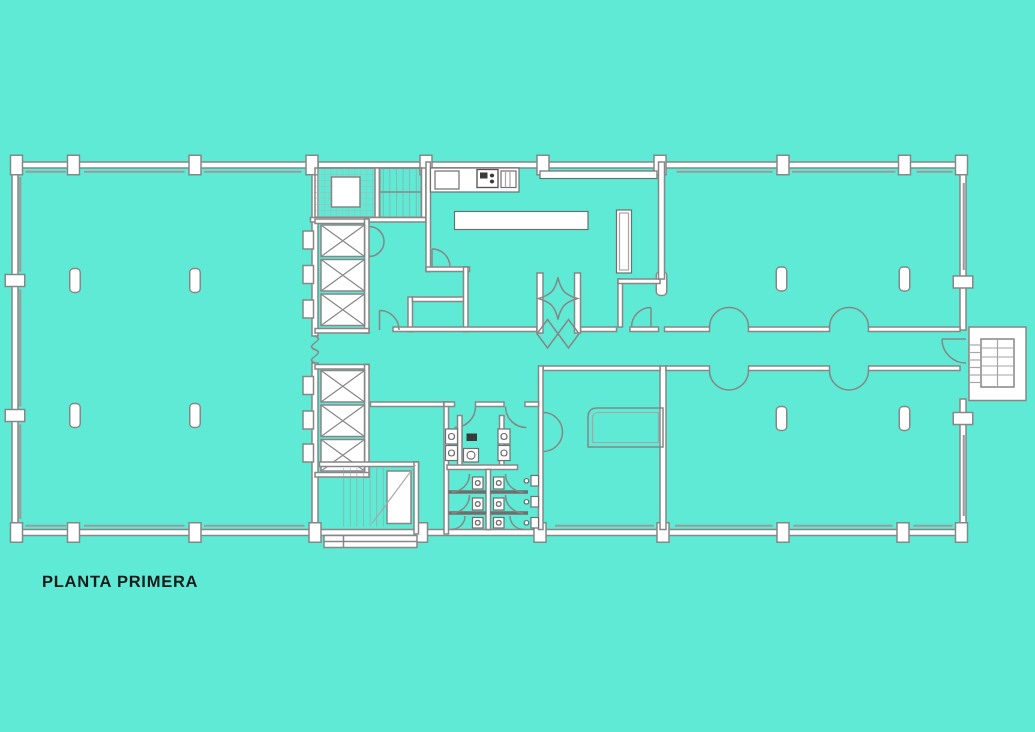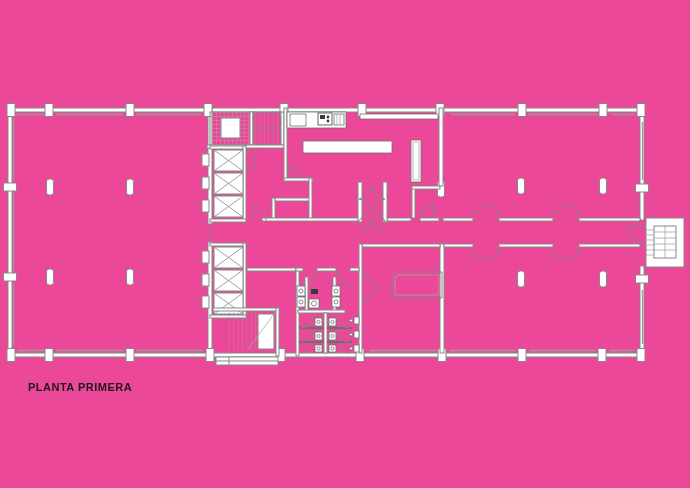--- a/index.html
+++ b/index.html
@@ -1,16 +1,16 @@
 <!DOCTYPE html>
 <html><head>
 <meta charset="utf-8">
 <style>
   html,body{margin:0;padding:0;background:#ffffff;}
-  .canvas{position:relative;width:690px;height:488px;background:#ec4899;overflow:hidden;font-family:"Liberation Sans",sans-serif;}
+  .canvas{position:relative;width:690px;height:488px;background:#5eead4;overflow:hidden;font-family:"Liberation Sans",sans-serif;}
   svg{display:block;}
   .wall{fill:#ffffff;stroke:#878787;stroke-width:1;}
   .ln{fill:none;stroke:#878787;stroke-width:1;}
   .thin{fill:none;stroke:#a6a6a6;stroke-width:0.8;}
   .win{fill:none;stroke:#9b9b9b;stroke-width:1.4;}
   .dark{fill:#3a3a3a;stroke:none;}
   .part{fill:none;stroke:#6e6e6e;stroke-width:2.2;}
   .fix{fill:#ffffff;stroke:#6f6f6f;stroke-width:0.8;}
   text.plan-title{font:700 11px "Liberation Sans",sans-serif;fill:#1a1a1a;letter-spacing:0.5px;}
 </style>

